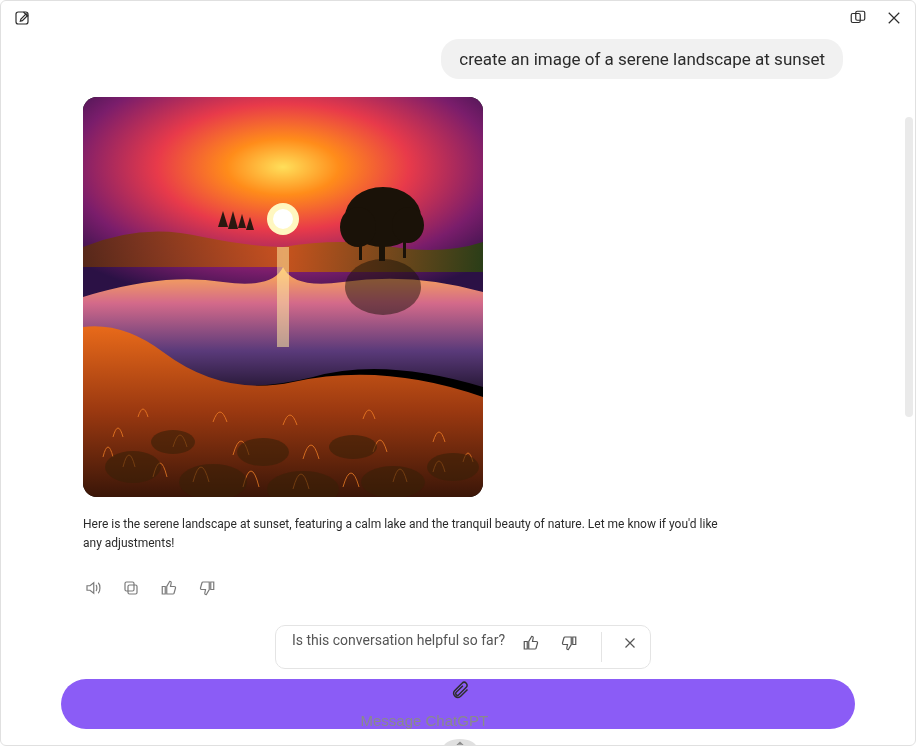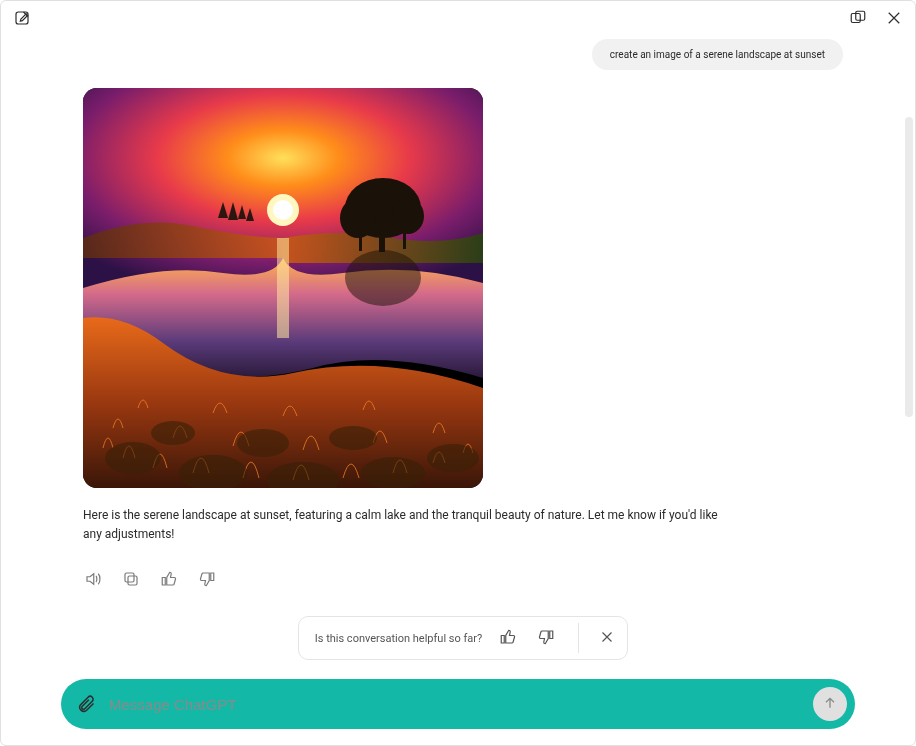--- a/index.html
+++ b/index.html
@@ -55,21 +55,21 @@
   .user-row {
     display: flex;
     justify-content: flex-end;
     margin-top: 2px;
     margin-bottom: 18px;
   }
   .user-bubble {
     background: #f1f1f1;
     border-radius: 18px;
     padding: 10px 18px;
-    font-size: 10px;
+    font-size: 17px;
     color: #2b2b2b;
     max-width: 80%;
   }
 
   .asst-row {
     display: flex;
     flex-direction: column;
     align-items: flex-start;
     margin-left: 10px;
   }
@@ -103,49 +103,49 @@
     display: flex; align-items: center; justify-content: center;
     background: none; border: none;
   }
   .fb-btn svg { width: 18px; height: 18px; stroke: currentColor; fill: none; stroke-width: 1.6; }
 
   .helpful-box {
     margin: 26px auto 0 auto;
     border: 1px solid #e4e4e4;
     border-radius: 10px;
     display: flex;
-    align-items: center;
     padding: 6px 8px 6px 16px;
     width: fit-content;
     gap: 14px;
-    font-size: 11px;
+    font-size: 14px;
     color: #555;
   }
   .helpful-box .sep {
     width: 1px; height: 30px; background: #e4e4e4;
     margin: 0 2px 0 6px;
   }
   .hb-btn {
     width: 24px; height: 24px;
     display:flex; align-items:center; justify-content:center;
     color:#555; cursor:pointer; background:none; border:none;
   }
   .hb-btn svg { width:18px; height:18px; stroke:currentColor; fill:none; stroke-width:1.6; }
 
   .composer-wrap {
     padding: 10px 60px 16px 60px;
   }
   .composer {
-    background: #14b8a6;
+    background: #8b5cf6;
     border-radius: 26px;
     height: 50px;
     display: flex;
     align-items: center;
     padding: 0 8px 0 12px;
     gap: 10px;
+    flex-direction: column;
   }
   .composer .attach {
     color: #2d2d2d;
     width: 26px; height: 26px;
     display:flex; align-items:center; justify-content:center;
     cursor:pointer; background:none; border:none;
   }
   .composer .attach svg { width:20px; height:20px; stroke:currentColor; fill:none; stroke-width:1.8; }
   .composer input {
     flex: 1;

